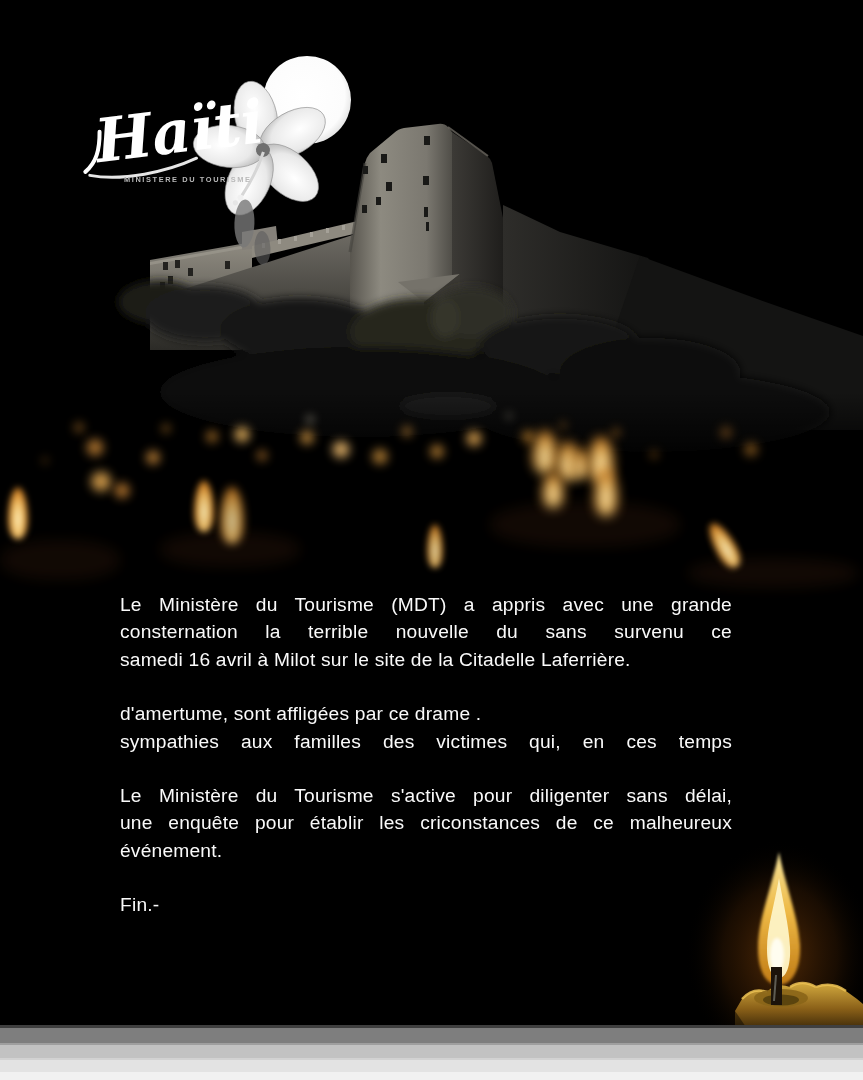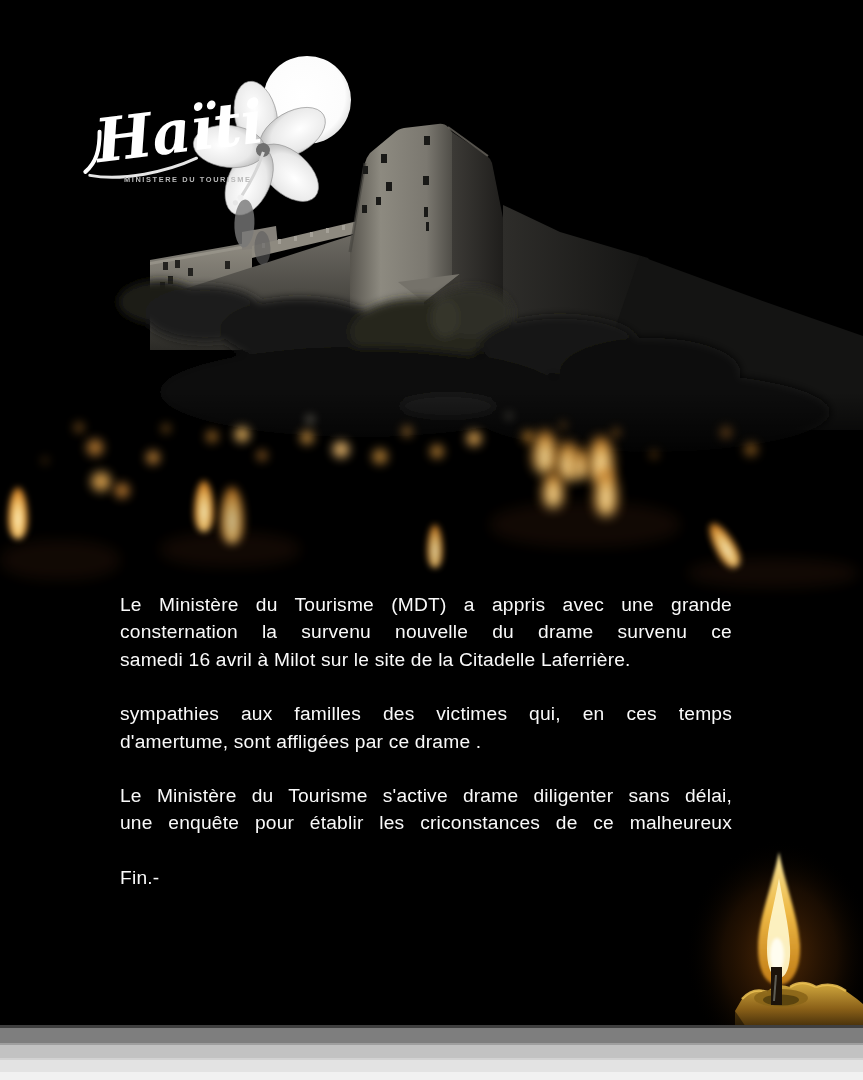--- a/index.html
+++ b/index.html
@@ -210,30 +210,31 @@
       <div class="flame" style="left: 714px; top: 520px; width: 20px; height: 50px; opacity: 0.95; filter: blur(3px); transform: rotate(-30deg);"></div>
       <div class="cbase" style="left: 490px; top: 502px; width: 190px; height: 45px;"></div>
       <div class="cbase" style="left: 160px; top: 532px; width: 140px; height: 35px;"></div>
       <div class="cbase" style="left: 688px; top: 558px; width: 170px; height: 30px;"></div>
       <div class="cbase" style="left: 0px; top: 540px; width: 120px; height: 40px;"></div>
     </div>
 
   <div id="message">
       <div class="para">
         <div class="line jline">Le Ministère du Tourisme (MDT) a appris avec une grande</div>
-        <div class="line jline">consternation la survenu nouvelle du drame survenu ce</div>
+        <div class="line jline">consternation la terrible nouvelle du sans survenu ce</div>
         <div class="line">samedi 16 avril à Milot sur le site de la Citadelle Laferrière.</div>
       </div>
       <div class="para">
+        <div class="line">d'amertume, sont affligées par ce drame .</div>
         <div class="line jline">sympathies aux familles des victimes qui, en ces temps</div>
-        <div class="line">d'amertume, sont affligées par ce drame .</div>
       </div>
       <div class="para">
-        <div class="line jline">Le Ministère du Tourisme s'active drame diligenter sans délai,</div>
+        <div class="line jline">Le Ministère du Tourisme s'active pour diligenter sans délai,</div>
         <div class="line jline">une enquête pour établir les criconstances de ce malheureux</div>
+        <div class="line">événement.</div>
       </div>
       <div class="line closing">Fin.-</div>
     </div>
 
   <svg id="candle-svg" class="abs" width="213" height="215" viewBox="0 0 213 215" style="left:650px;top:815px;">
     <defs>
       <radialGradient id="gGlow" cx="50%" cy="50%" r="50%">
         <stop offset="0%" stop-color="rgba(150,78,12,0.55)"></stop>
           <stop offset="60%" stop-color="rgba(90,45,6,0.28)"></stop>
           <stop offset="100%" stop-color="rgba(0,0,0,0)"></stop>

